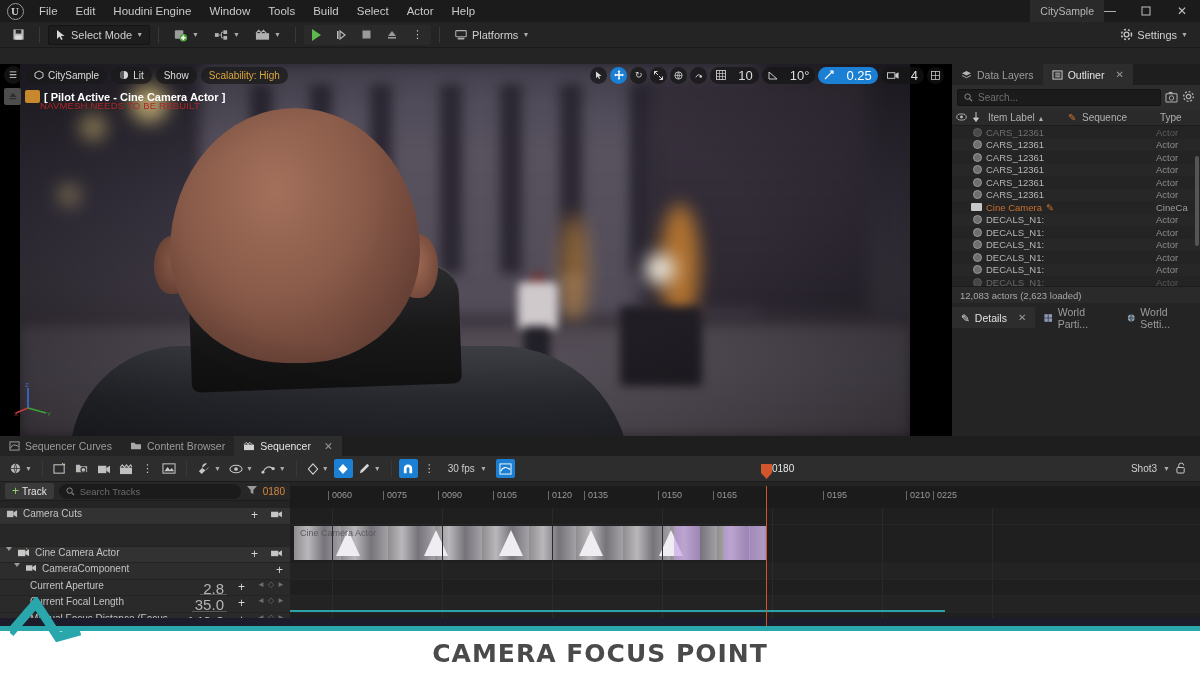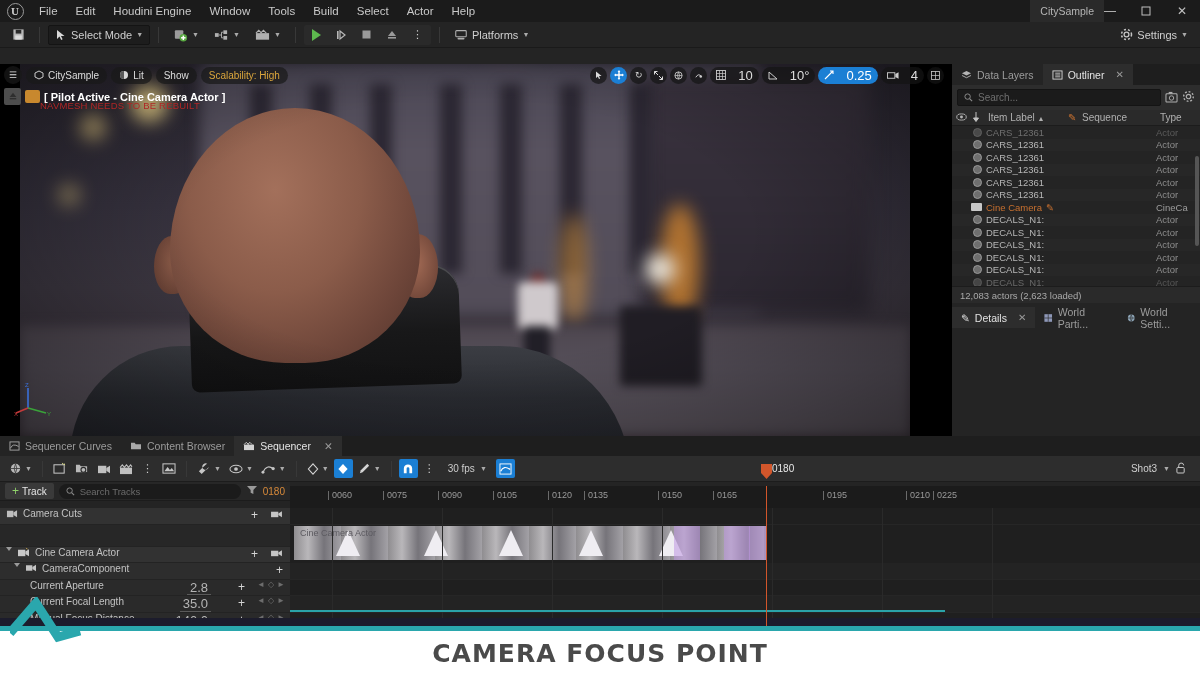--- a/index.html
+++ b/index.html
@@ -289,21 +289,21 @@
   .frame-num { color:#d88a3a; font-size:10px; }
   .seq-body { position:absolute; left:0; top:72px; width:1200px; height:118px; }
   .tracks-col { position:absolute; left:0; top:0; width:290px; height:118px; background:#2a2a2a; }
   .trow {
     display:flex; height:16.5px; font-size:10px; color:#c2c2c2;
     border-bottom:1px solid #232323; padding-left:6px; gap:5px;
   }
   .trow.grp { background:#323232; }
   .trow.sub { background:#2d2d2d; }
   .trow .spacer { flex:1; }
-  .trow .val { color:#b5b5b5; font-size:13px; border-bottom:1px solid #5a5a5a; padding:0 3px; margin-right:22px;}
+  .trow .val { color:#b5b5b5; font-size:15px; border-bottom:1px solid #5a5a5a; padding:0 3px; margin-right:6px;}
   .trow .pl { color:#d5d5d5; font-size:12px; margin-right:7px; }
   .trow .keynav { display:flex; gap:3px; color:#6d6d6d; font-size:8px; margin-right:5px;}
   .tri { width:0;height:0;border-left:4px solid #9a9a9a;border-top:3px solid transparent;border-bottom:3px solid transparent; }
   .tri.down { border-left:3.5px solid transparent;border-right:3.5px solid transparent;border-top:4.5px solid #9a9a9a; border-bottom:0;}
   .timeline { position:absolute; left:290px; top:0; width:910px; height:118px; background:#1f1f1f; }
   .ruler { position:absolute; left:0; top:-22px; width:910px; height:22px; background:#1b1b1b; }
   .tick { position:absolute; top:4px; font-size:9px; color:#9a9a9a; }
   .tick i { position:absolute; left:-4px; top:1px; width:1px; height:9px; background:#6a6a6a; }
   .thumbstrip {
     position:absolute; left:4px; top:18px; width:472px; height:34px;

